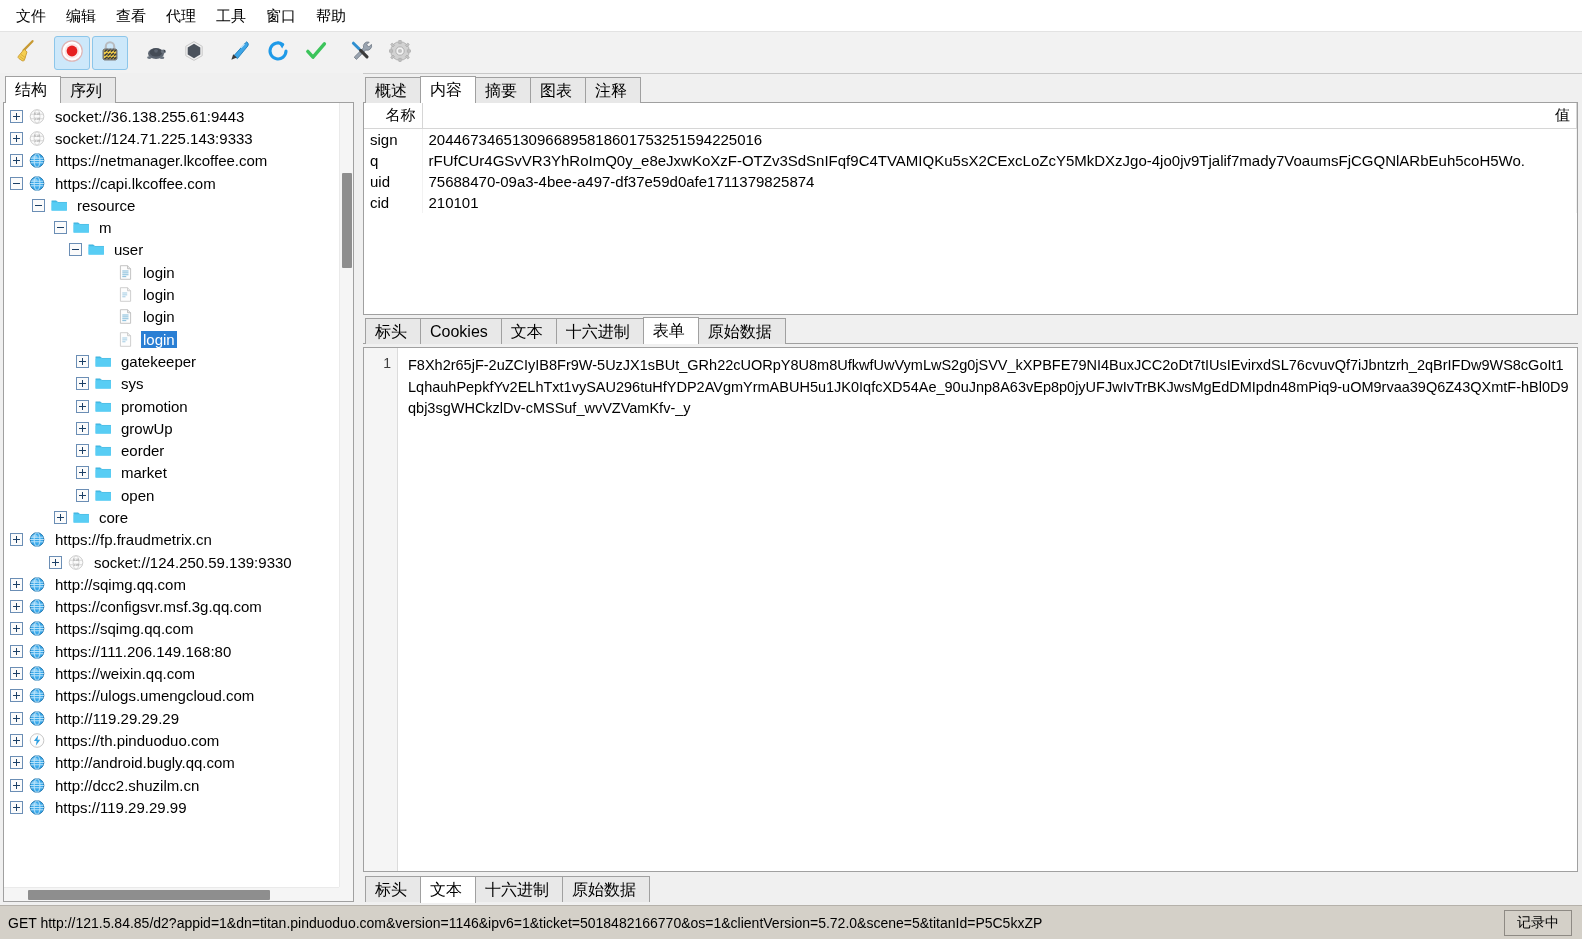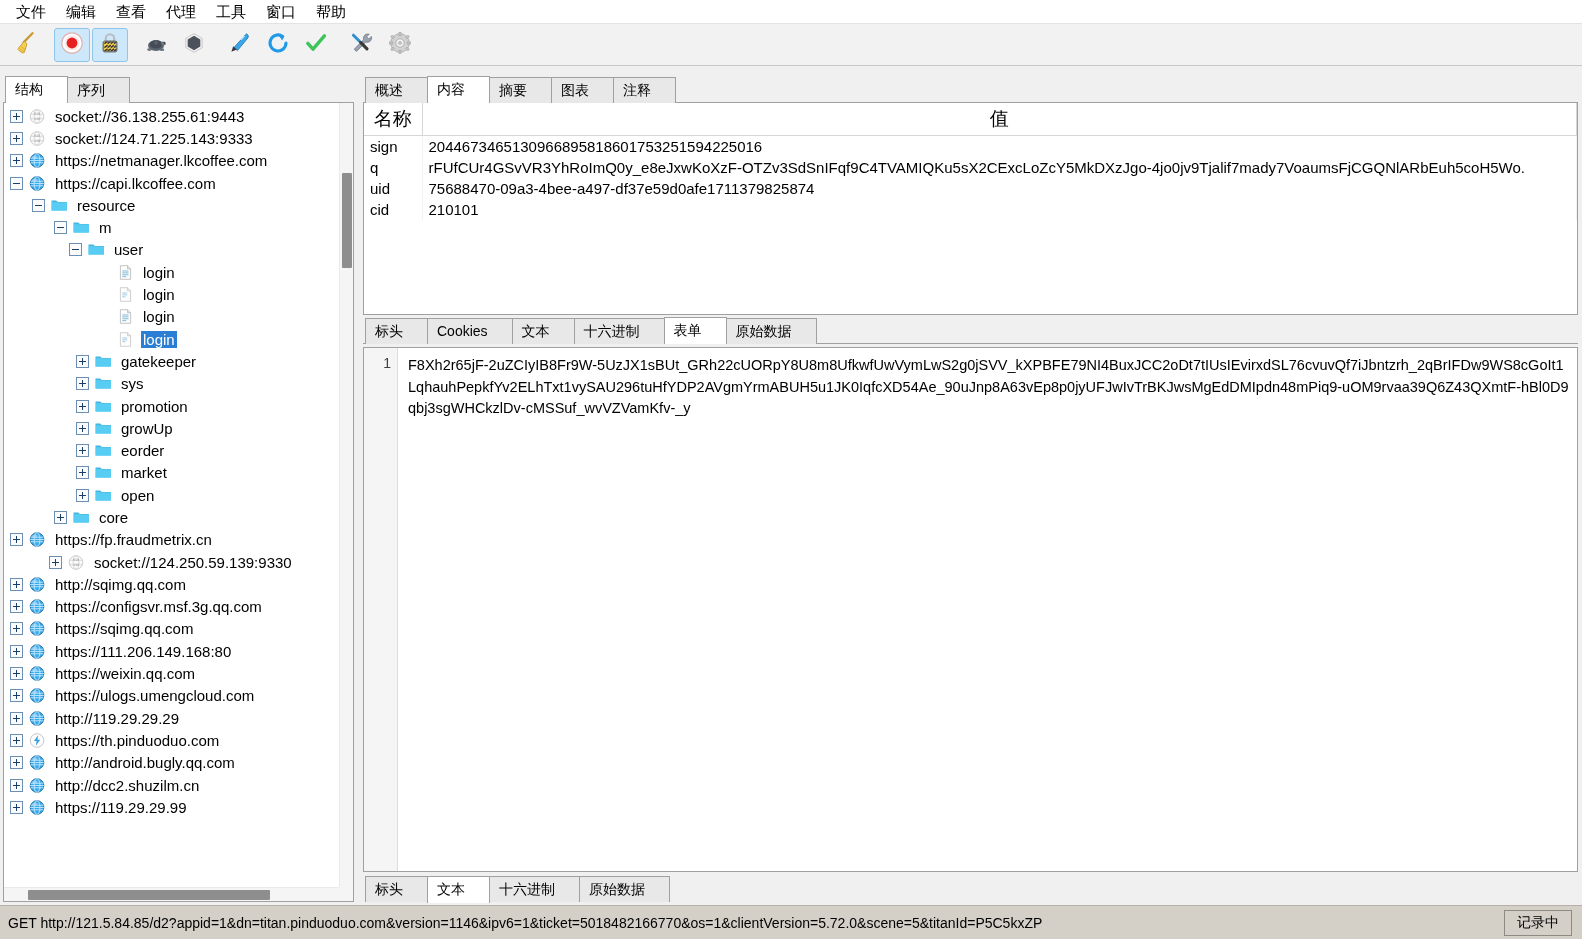--- a/index.html
+++ b/index.html
@@ -9,21 +9,21 @@
     overflow: hidden;
     background: #f0f0f0;
     font-family: "Liberation Sans", sans-serif;
     font-size: 14px;
     color: #000;
     -webkit-font-smoothing: antialiased;
   }
 
   
   #menubar {
-    height: 24px;
+    height: 32px;
     background: #ffffff;
     display: flex;
     align-items: center;
     padding-left: 6px;
     border-bottom: 1px solid #e3e3e3;
   }
   .menu-item {
     padding: 4px 10px;
     font-size: 15px;
     line-height: 18px;
@@ -74,22 +74,22 @@
   }
   .tabstrip {
     display: flex;
     align-items: flex-end;
     height: 27px;
     border-bottom: 1px solid #a0a0a0;
     padding-left: 2px;
     background: #f0f0f0;
   }
   .tab {
-    padding: 4px 24px 4px 9px;
-    font-size: 14px;
+    padding: 4px 13px 4px 9px;
+    font-size: 16px;
     line-height: 17px;
     border: 1px solid #a0a0a0;
     border-bottom: none;
     background: #e8e8e8;
     margin-right: -1px;
     cursor: default;
     position: relative;
     top: 1px;
   }
   .tab.selected {
@@ -231,23 +231,23 @@
     min-height: 0;
   }
 
   
   table.kv {
     border-collapse: collapse;
     width: 100%;
     table-layout: fixed;
   }
   table.kv th {
-    text-align: center;
+    text-align: right;
     font-weight: normal;
-    font-size: 19px;
+    font-size: 15px;
     padding: 3px 6px;
     border-right: 1px solid #d6d6d6;
     border-bottom: 1px solid #d6d6d6;
     background: #fff;
   }
   table.kv td {
     font-size: 15px;
     padding: 2px 6px;
     white-space: nowrap;
     overflow: hidden;

